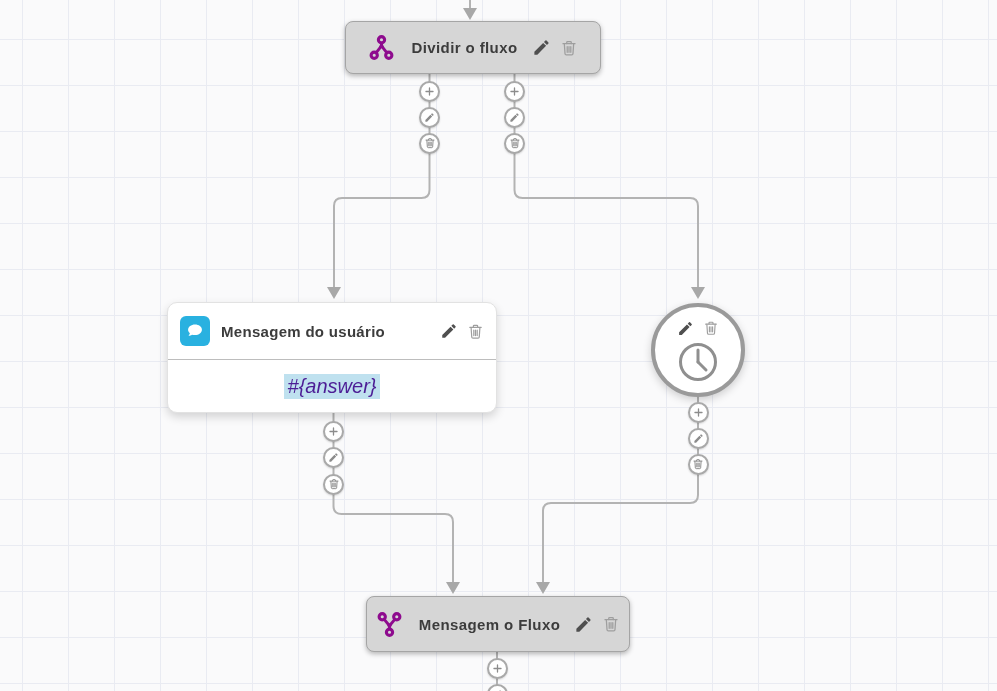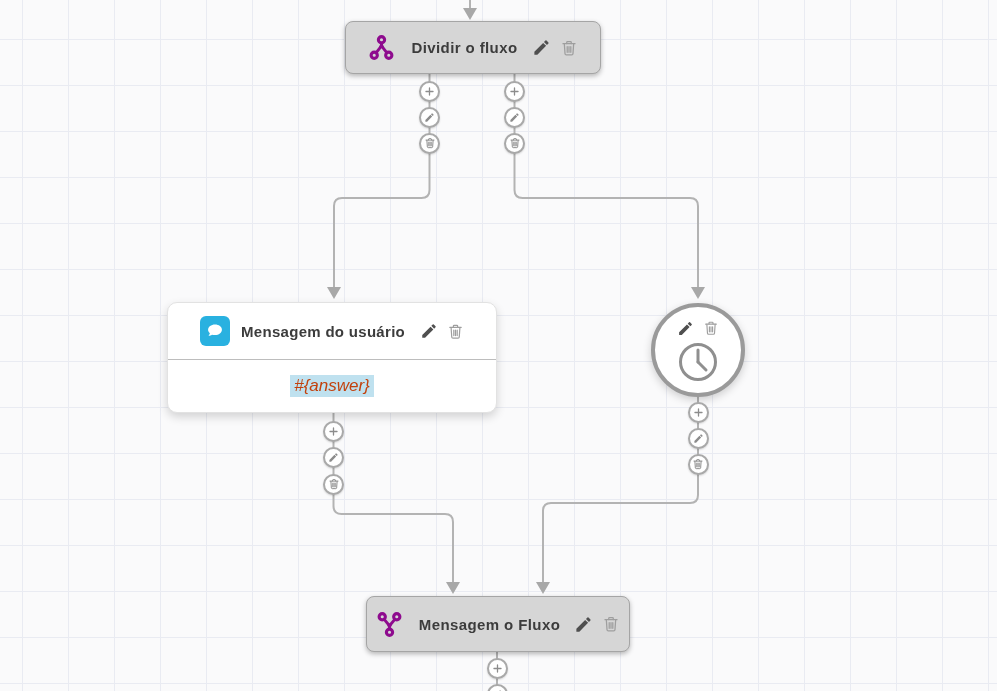--- a/index.html
+++ b/index.html
@@ -62,21 +62,21 @@
     background: #ffffff;
     border: 1px solid #e2e2e2;
     border-radius: 10px;
     box-shadow: 0 4px 10px rgba(0,0,0,0.16);
     cursor: pointer;
   }
   .card-header {
     height: 57px;
     display: flex;
     align-items: center;
-    padding: 0 32px;
+    padding: 0 12px;
     border-bottom: 1px solid #bdbdbd;
   }
   .card-header .badge {
     width: 30px; height: 30px;
     border-radius: 6px;
     background: #29b1e0;
     display: flex; align-items: center; justify-content: center;
     flex: none;
   }
   .card-header .node-title {
@@ -86,23 +86,23 @@
     letter-spacing: 0.3px;
     margin-left: 11px;
     flex: 1;
     white-space: nowrap;
   }
   .card-body {
     height: 52px;
     display: flex; align-items: center; justify-content: center;
   }
   .answer-chip {
-    font-size: 17px;
+    font-size: 20px;
     font-style: italic;
-    color: #c2410c;
+    color: #4c1d95;
     background: #bfe1ef;
     padding: 1px 4px;
   }
 
   
   .clock-node {
     position: absolute;
     left: 651px; top: 303px;
     width: 94px; height: 94px;
     background: #ffffff;

